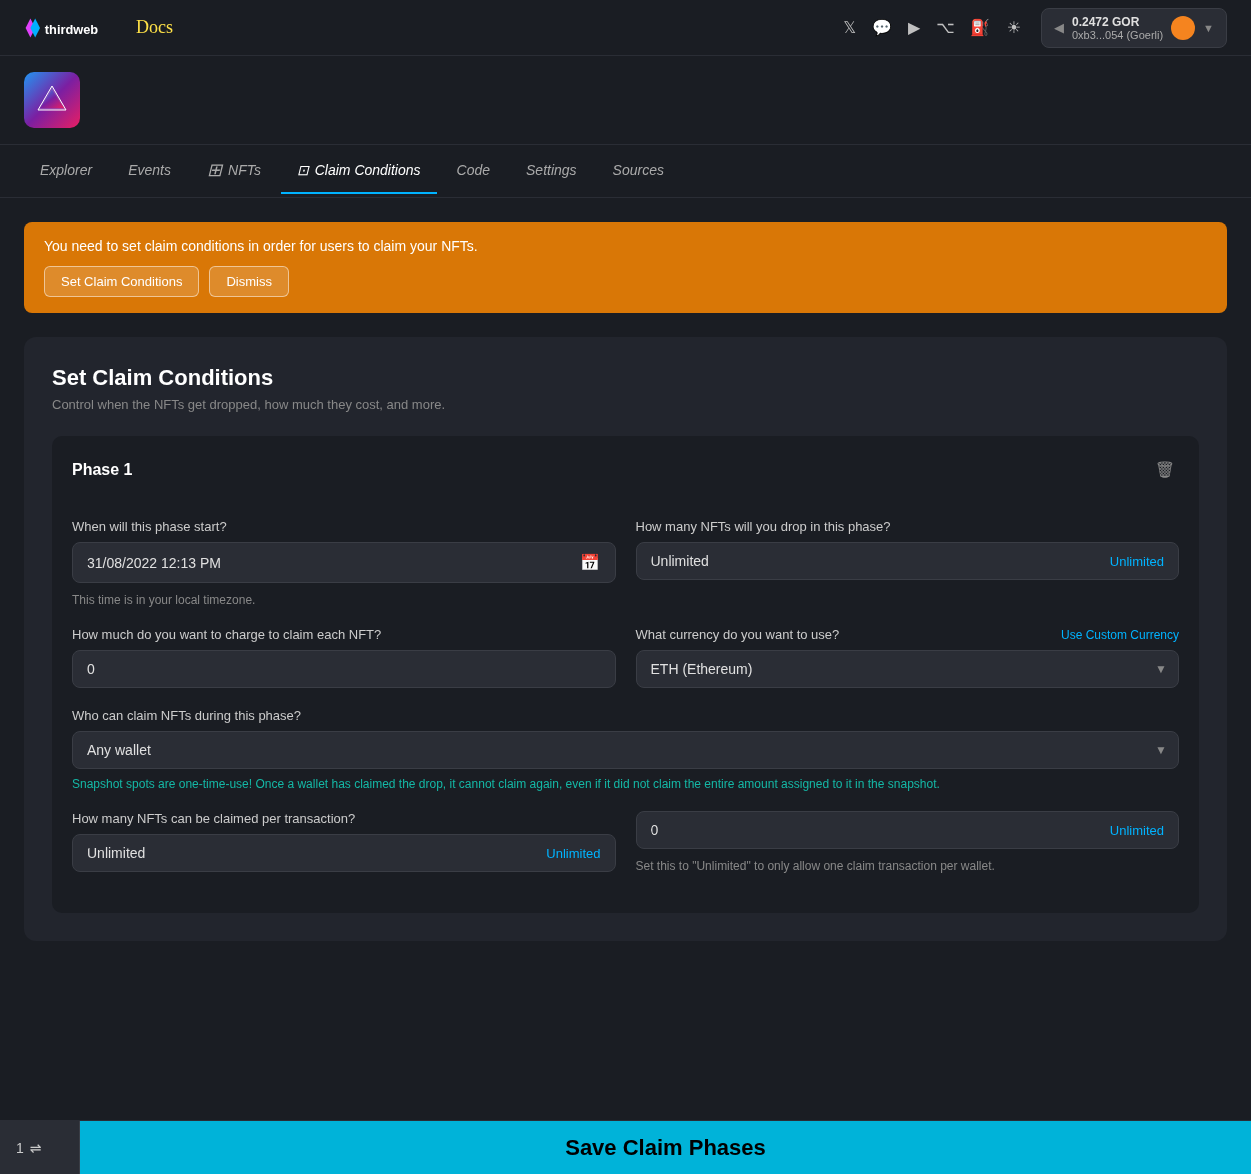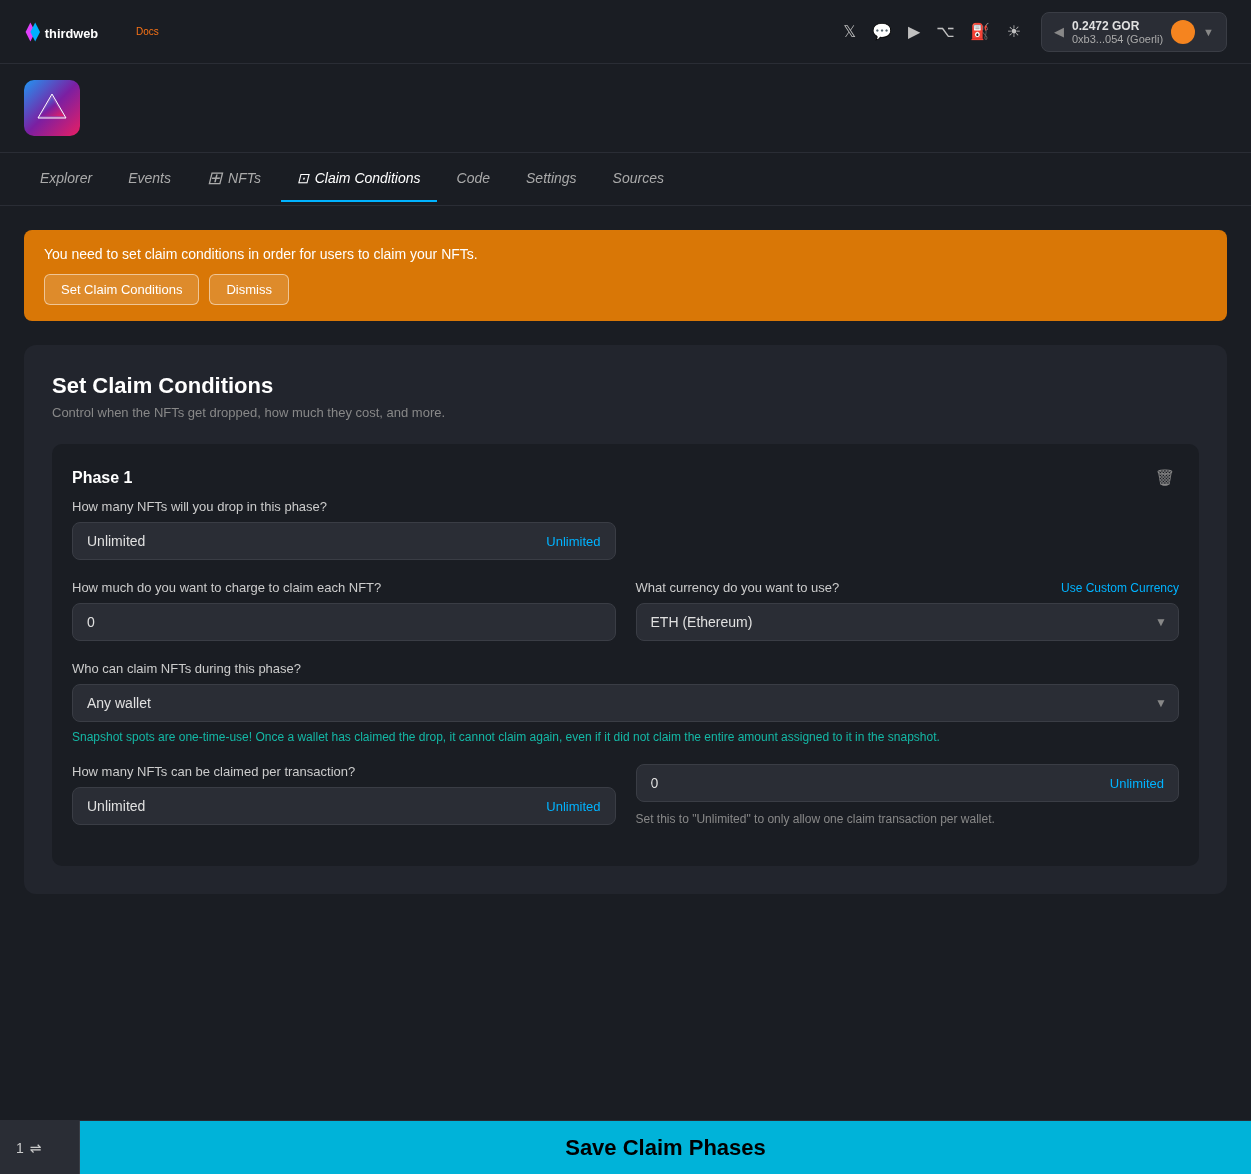--- a/index.html
+++ b/index.html
@@ -12,28 +12,28 @@
       width: 1251px;
     }
 
     
     .topnav {
       background: #1a1d23;
       border-bottom: 1px solid #2a2d35;
       display: flex;
       align-items: center;
       padding: 0 24px;
-      height: 64px;
+      height: 56px;
       justify-content: space-between;
     }
     .topnav-left { display: flex; align-items: center; gap: 32px; }
     .logo { display: flex; align-items: center; gap: 8px; }
     .logo-svg { width: 80px; height: 30px; }
     .topnav-links { display: flex; align-items: center; gap: 20px; }
-    .topnav-links a { color: #f97316; text-decoration: none; font-size: 10px; }
+    .topnav-links a { color: #fde047; text-decoration: none; font-size: 18px; font-family: Liberation Serif, serif; }
     .topnav-icons { display: flex; align-items: center; gap: 16px; }
     .topnav-icons span { color: #c0c0c0; font-size: 16px; cursor: pointer; }
     .wallet-btn {
       display: flex; align-items: center; gap: 8px;
       background: #2a2d35; border: 1px solid #3a3d45;
       border-radius: 8px; padding: 6px 12px; cursor: pointer;
       color: #e0e0e0; font-size: 13px;
     }
     .wallet-fox { width: 24px; height: 24px; background: #f5841f; border-radius: 50%; }
 
@@ -121,21 +121,21 @@
 
     
     .phase-card {
       background: #1a1d23;
       border-radius: 10px;
       padding: 20px;
       position: relative;
     }
     .phase-header {
       display: flex; align-items: center; justify-content: space-between;
-      margin-bottom: 8px;
+      margin-bottom: 36px;
     }
     .phase-title { font-size: 16px; font-weight: 600; color: #fff; }
     .delete-btn {
       background: transparent; border: none; color: #888;
       cursor: pointer; font-size: 16px; padding: 4px;
     }
 
     
     .form-row {
       display: grid;
@@ -332,20 +332,28 @@
     <p class="card-subtitle">Control when the NFTs get dropped, how much they cost, and more.</p>
 
     <div class="phase-card">
       <div class="phase-header">
         <span class="phase-title">Phase 1</span>
         <button class="delete-btn" title="Delete phase">🗑</button>
       </div>
 
       <div class="form-row">
         <div class="form-group">
+          <label class="form-label">When will this phase start?</label>
+          <div class="input-with-badge">
+            <input type="text" class="form-input" style="background: transparent; border: none; padding: 0px;" value="31/08/2022 12:13 PM">
+            <span style="color:#888;font-size:16px;">📅</span>
+          </div>
+          <span class="form-hint">This time is in your local timezone.</span>
+        </div>
+        <div class="form-group">
           <label class="form-label">How many NFTs will you drop in this phase?</label>
           <div class="input-with-badge">
             <input type="text" class="form-input" style="background: transparent; border: none; padding: 0px;" value="Unlimited">
             <span class="badge-unlimited">Unlimited</span>
           </div>
         </div>
       </div>
 
       <div class="form-row">
         <div class="form-group">

